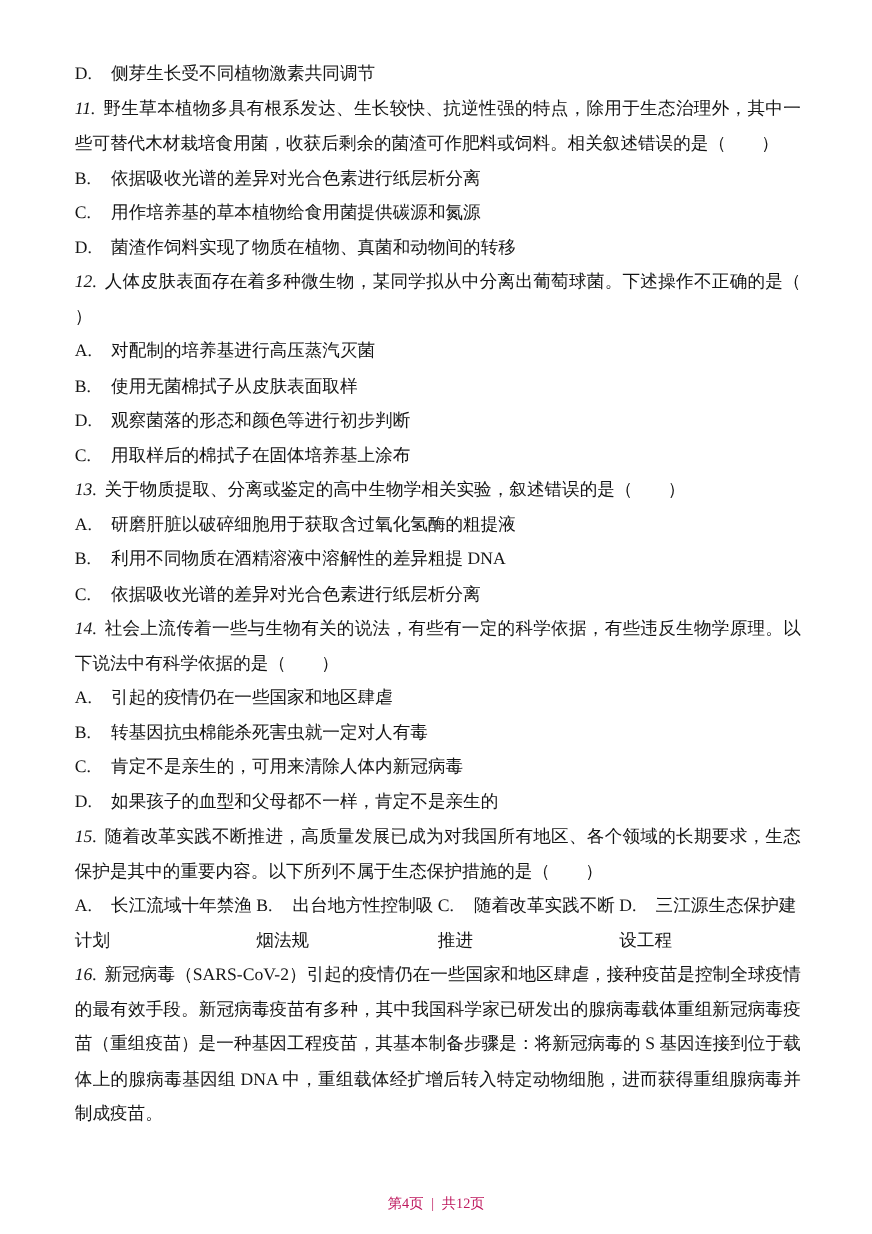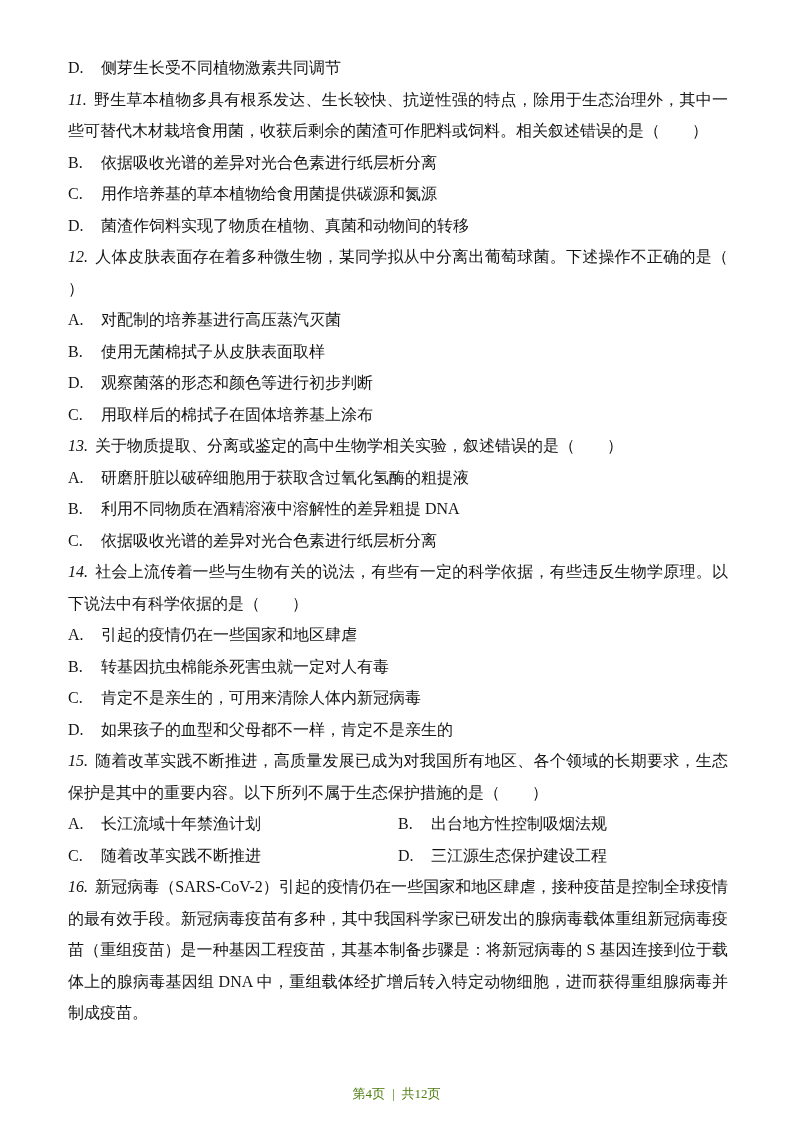--- a/index.html
+++ b/index.html
@@ -30,34 +30,34 @@
     word-break: break-all;
   }
   .qnum { margin-right: 7px; font-style: italic; }
   .olabel {
     display: inline-block;
     min-width: 33px;
   }
   .question { margin: 0; }
   .options.two-col {
     display: grid;
-    grid-template-columns: 1fr 1fr;
+    grid-template-columns: 1fr 1fr 1fr 1fr;
   }
   .options.two-col .option { text-align: left; }
   .page-footer {
     position: absolute;
     left: 0;
     right: 0;
     top: 1085px;
     display: flex;
     justify-content: center;
     align-items: baseline;
     gap: 7px;
     font-size: 13px;
-    color: #4d7c0f;
+    color: #be185d;
   }
 </style>
 </head>
 <body>
 
 <main class="content">
   <p class="option">
     <span class="olabel">D.</span><span>侧芽生长受不同植物激素共同调节</span>
   </p>
   <div>

